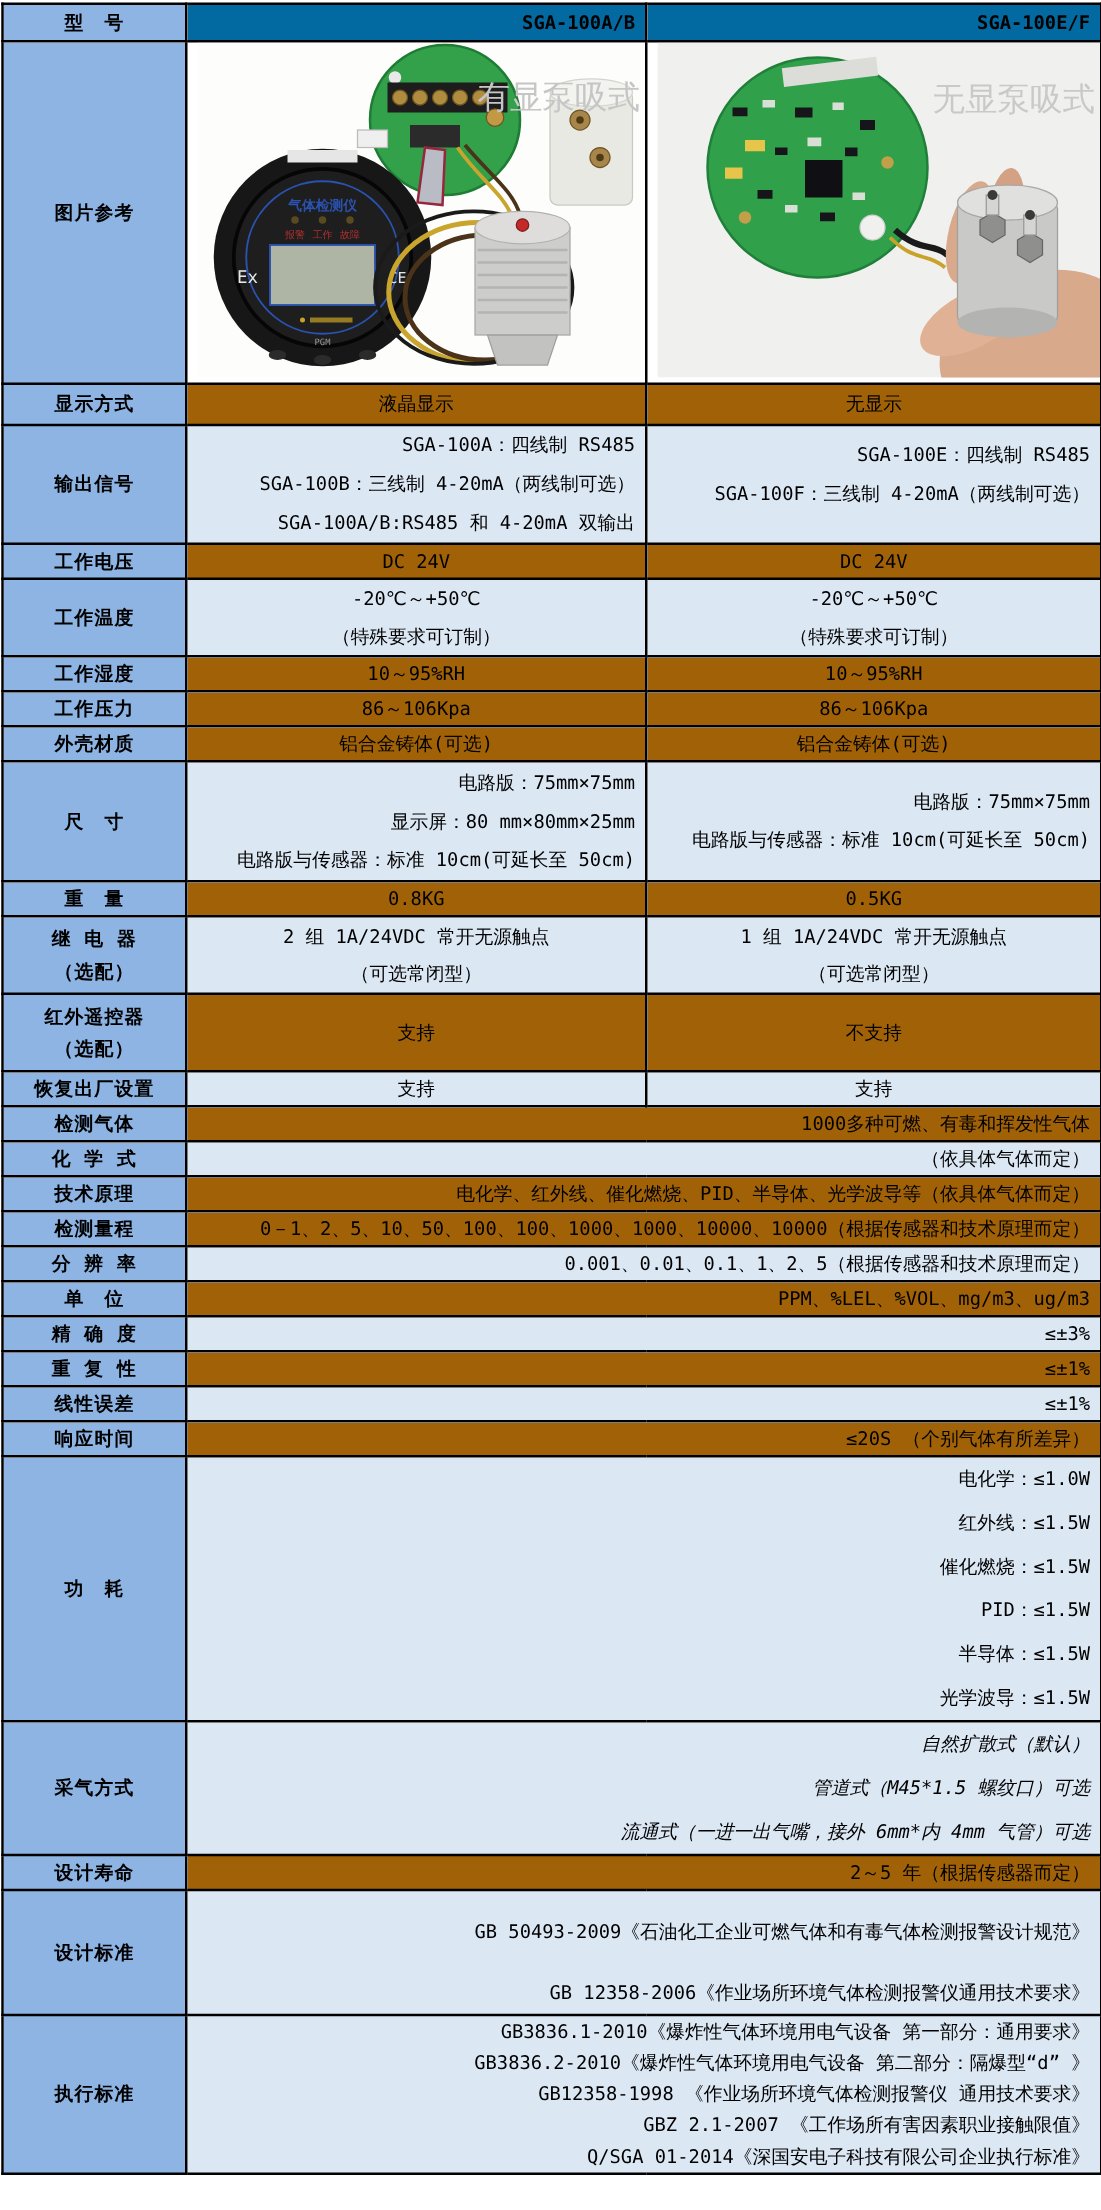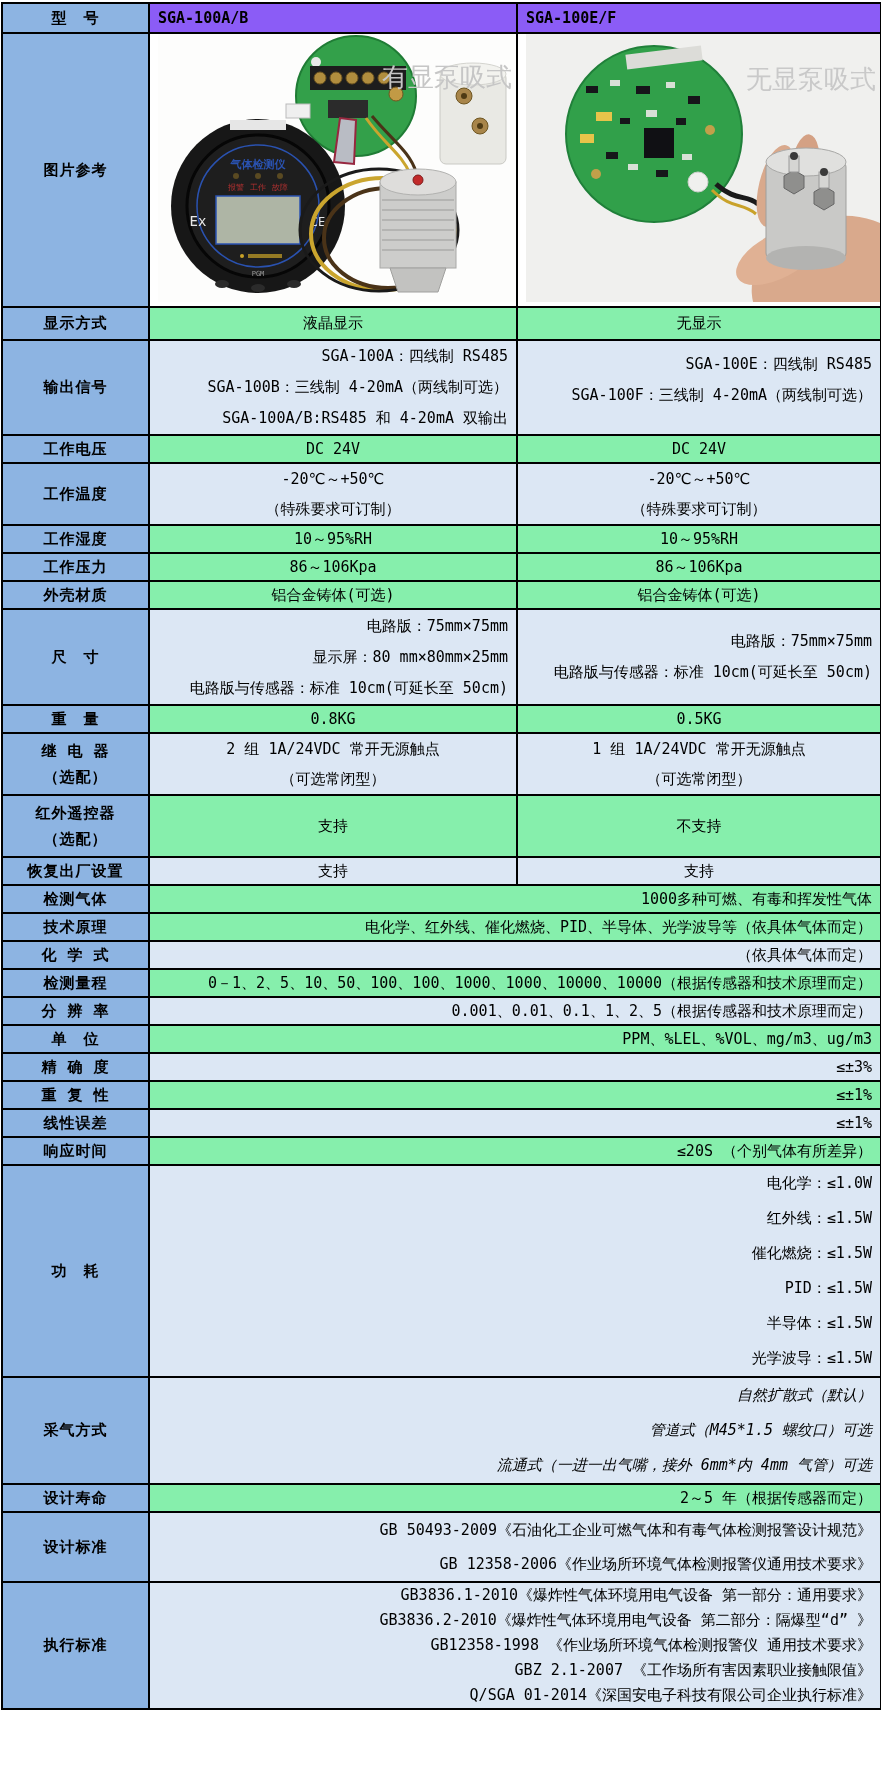--- a/index.html
+++ b/index.html
@@ -2,28 +2,28 @@
 <html><head>
 <meta charset="utf-8">
 <style>
   html,body{margin:0;padding:0;background:#fff;}
   #page{width:881px;height:1768px;background:#fff;overflow:hidden;
         font-family:"DejaVu Sans Mono","DejaVu Sans","Liberation Sans",sans-serif;color:#000;}
   table.spec{border-collapse:collapse;width:879px;table-layout:fixed;margin:2px 0 0 1px;}
   table.spec td{border:2px solid #000;padding:0 8px;font-size:15px;vertical-align:middle;overflow:hidden;}
   col.c1{width:147px;} col.c2{width:368px;} col.c3{width:364px;}
   td.lbl{background:#8db4e2;text-align:center;font-weight:bold;letter-spacing:1px;padding:0 2px;}
-  td.hmodel{background:#8b5cf6;text-align:left;font-weight:bold;}
-  td.sd{background:#86efac;} td.sl{background:#dce7f4;}
+  td.hmodel{background:#0369a1;text-align:right;font-weight:bold;}
+  td.sd{background:#a16207;} td.sl{background:#dce7f4;}
   td.ctr{text-align:center;} td.lft{text-align:right;}
   td.photo{background:#ffffff;padding:0;vertical-align:top;}
   .ln{white-space:nowrap;}
   .ln2 .ln{line-height:30px;} .ln3 .ln{line-height:31px;}
   .lnP .ln{line-height:35px;} .lnS .ln{line-height:35px;font-style:italic;}
-  .lnD .ln{line-height:34px;} .lnE .ln{line-height:25px;}
+  .lnD .ln{line-height:34px;margin-top:15px;} .lnE .ln{line-height:25px;}
   .sub{line-height:26px;}
   .lbl div{line-height:26px;}
   svg text{font-family:"DejaVu Sans Mono","DejaVu Sans",sans-serif;}
 </style>
 </head>
 <body>
 
 <div id="page">
 <table class="spec">
 <colgroup>
@@ -288,29 +288,29 @@
           </td>
 </tr>
 
 <tr style="height:28px">
   <td class="lbl"><span>检测气体</span></td>
   <td class="sd lft" colspan="2">
             <div class="ln">1000多种可燃、有毒和挥发性气体</div>
           </td>
 </tr>
 <tr style="height:28px">
-  <td class="lbl"><span>技术原理</span></td>
-  <td class="sd lft" colspan="2">
-            <div class="ln">电化学、红外线、催化燃烧、PID、半导体、光学波导等（依具体气体而定）</div>
-          </td>
-</tr>
-<tr style="height:28px">
   <td class="lbl"><span>化 学 式</span></td>
   <td class="sl lft" colspan="2">
             <div class="ln">（依具体气体而定）</div>
+          </td>
+</tr>
+<tr style="height:28px">
+  <td class="lbl"><span>技术原理</span></td>
+  <td class="sd lft" colspan="2">
+            <div class="ln">电化学、红外线、催化燃烧、PID、半导体、光学波导等（依具体气体而定）</div>
           </td>
 </tr>
 <tr style="height:28px">
   <td class="lbl"><span>检测量程</span></td>
   <td class="sd lft" colspan="2">
             <div class="ln">0－1、2、5、10、50、100、100、1000、1000、10000、10000（根据传感器和技术原理而定）</div>
           </td>
 </tr>
 <tr style="height:28px">
   <td class="lbl"><span>分 辨 率</span></td>

